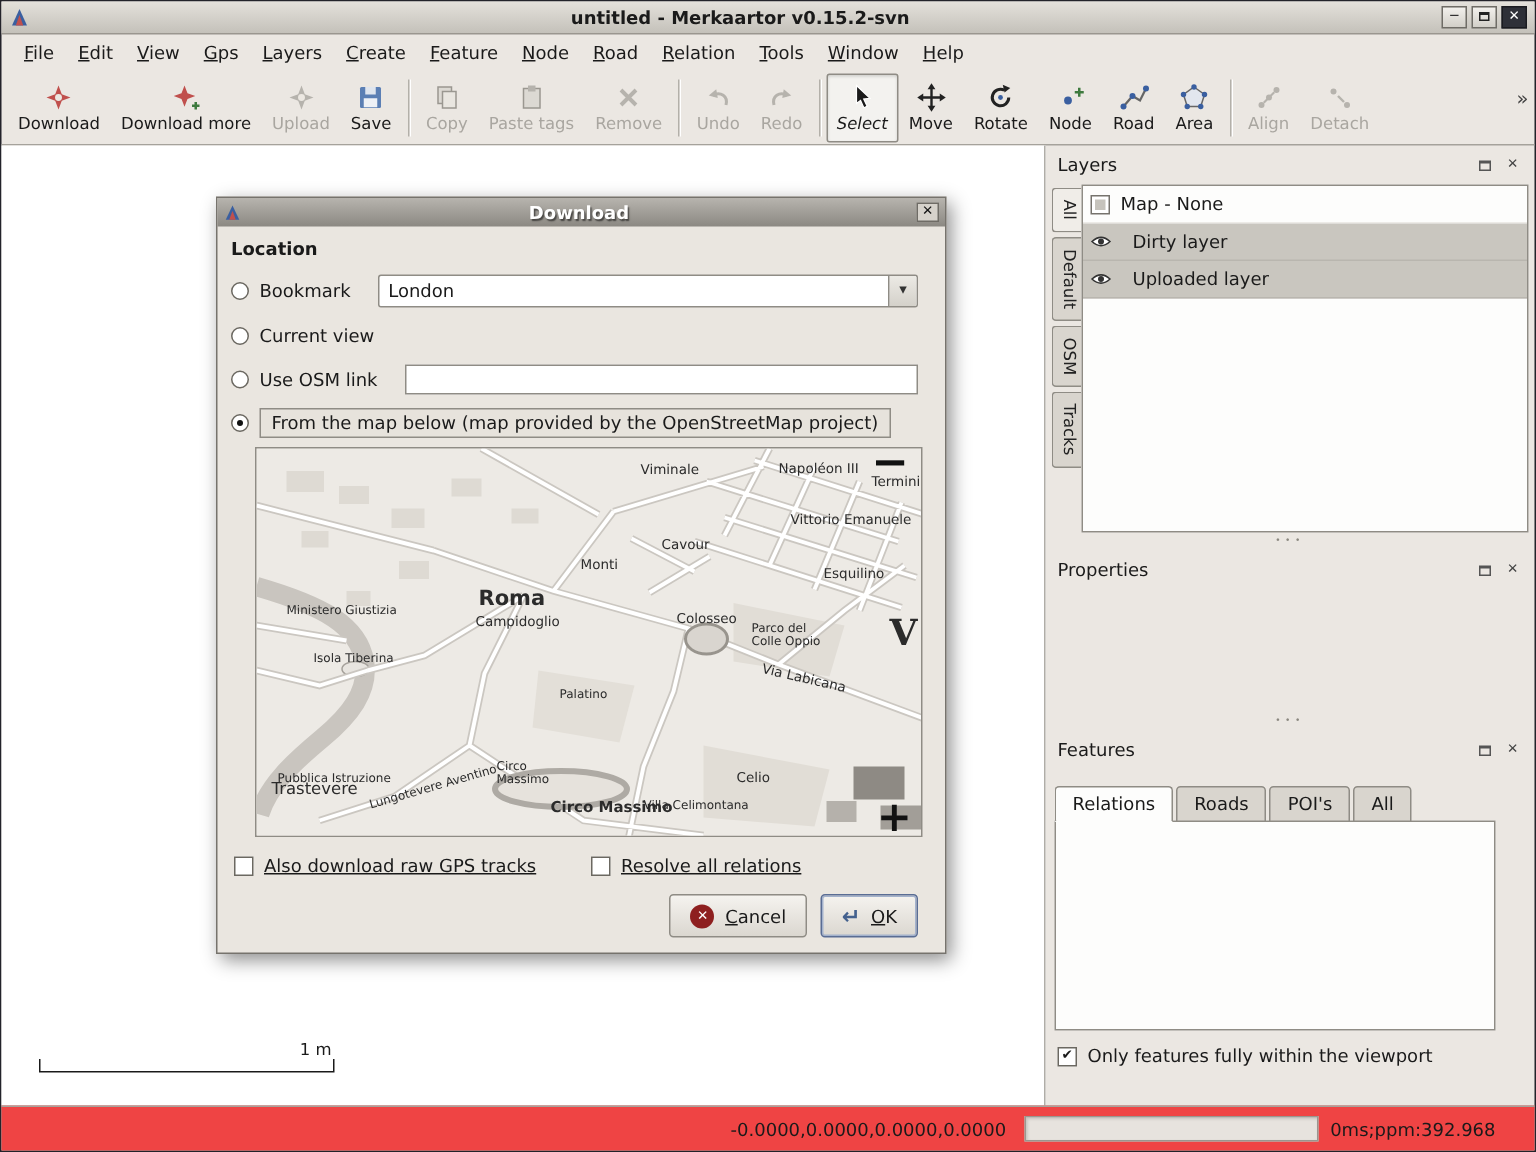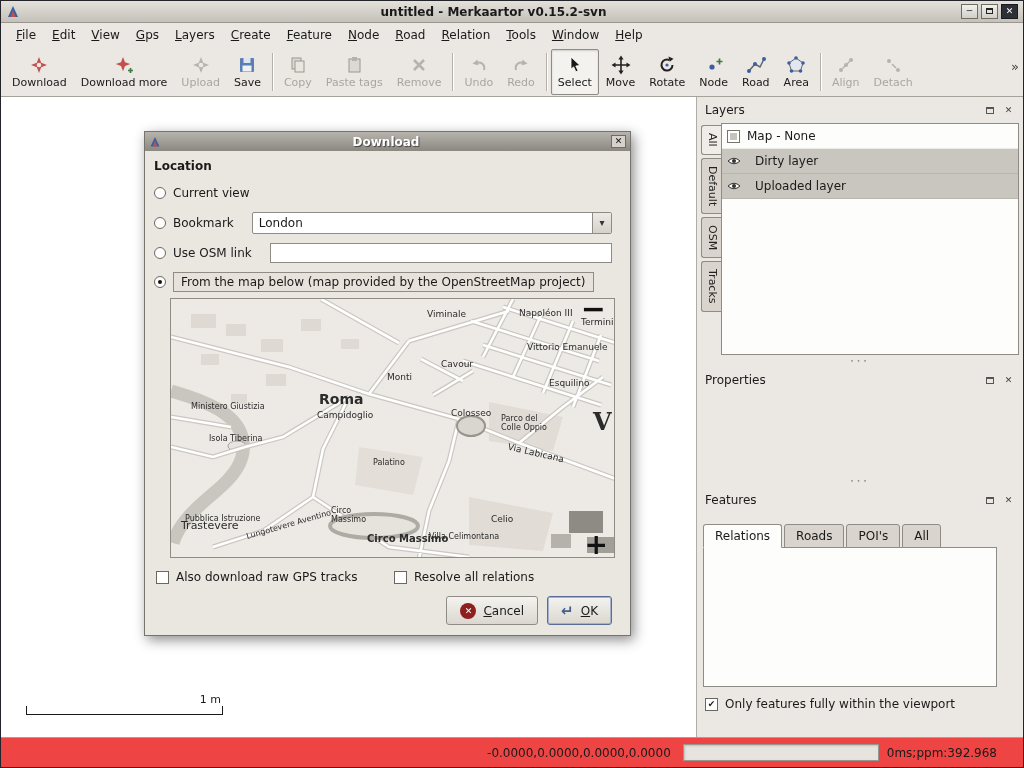--- a/index.html
+++ b/index.html
@@ -21,21 +21,21 @@
   .menubar { height:24px; display:flex; align-items:center; padding:0 8px; gap:2px; }
   .menu-item { display:inline-block; padding:3px 7px; font-size:12px; }
   .menu-item::first-letter { text-decoration:underline; }
 
   
   .toolbar { height:50px; display:flex; align-items:center; padding:0 4px; border-bottom:1px solid #a5a29b; position:relative; }
   .tb-btn { display:flex; flex-direction:column; align-items:center; justify-content:center; gap:1px; padding:2px 6px; height:46px; border:1px solid transparent; }
   .tb-btn svg { width:20px; height:20px; }
   .tb-label { font-size:11px; white-space:nowrap; }
   .tb-btn.disabled .tb-label { color:#a9a6a0; }
-  .tb-btn.active { background:#f3f2ef; border:1px solid #8f8c85; border-radius:2px; box-shadow:inset 0 1px 2px rgba(0,0,0,.15); }
+  .tb-btn.active { background:#f3f2ef; border:1px solid #8f8c85; border-radius:2px; box-shadow:inset 0 1px 2px rgba(0,0,0,.15);font-style:italic; }
   .tb-sep { width:1px; height:38px; background:#b3b0a9; margin:0 4px; box-shadow:1px 0 0 #fff; }
   .tb-overflow { position:absolute; right:4px; top:12px; font-size:13px; color:#444; }
 
   
   .main { position:absolute; top:96px; bottom:30px; left:0; right:0; display:flex; }
   .canvas { flex:1; background:#fff; position:relative; border-right:1px solid #b0ada7; }
   .scalebar { position:absolute; left:25px; bottom:22px; width:197px; border-bottom:1px solid #1a1a1a; height:8px; }
   .scalebar::before, .scalebar::after { content:""; position:absolute; bottom:0; width:1px; height:8px; background:#1a1a1a; }
   .scalebar::before { left:0; } .scalebar::after { right:0; }
   .scale-label { position:absolute; right:2px; top:-14px; font-size:11px; }
@@ -92,21 +92,21 @@
   .osm-input { flex:1; margin-left:11px; height:20px; border:1px solid #8f8c85; background:#fff; font:12px "DejaVu Sans",sans-serif; padding:0 4px; }
   .framed-label { border:1px solid #8f8c85; padding:2px 7px; background:#e7e3dc; }
   .map-box { position:relative; margin:1px 0 12px 16px; width:445px; height:260px; border:1px solid #8f8c85; background:#edeae5; overflow:hidden; }
   .map-box svg.basemap { position:absolute; inset:0; }
   .map-label { position:absolute; font-size:9px; color:#2b2b2b; white-space:nowrap; line-height:1.1; }
   .map-label.bold { font-weight:bold; }
   .map-label.serif { font-family:"DejaVu Serif",serif; }
   .map-label.wrap { white-space:normal; }
   .zoom-out { position:absolute; top:-8px; right:8px; font-size:30px; font-weight:bold; color:#111; }
   .zoom-in { position:absolute; bottom:-4px; right:6px; font-size:28px; font-weight:bold; color:#111; }
-  .dlg-checks { display:flex; align-items:flex-end; margin:0 0 12px 2px; }
+  .dlg-checks { display:flex; align-items:flex-end; margin:0 0 12px 2px;text-decoration:underline; }
   .dlg-check-1 { width:238px; display:flex; align-items:center; gap:7px; }
   .dlg-check-2 { display:flex; align-items:center; gap:7px; }
   .dlg-buttons { display:flex; justify-content:flex-end; gap:9px; }
   .dlg-btn { display:flex; align-items:center; gap:7px; height:29px; padding:0 13px; background:linear-gradient(#f5f3ef,#dbd7d0); border:1px solid #8f8c85; border-radius:3px; font-size:12px; }
   .dlg-btn.default { border-color:#5a6d94; box-shadow:inset 0 0 0 1px #a4b2cc; }
   .btn-label { display:inline-block; }
   .btn-label::first-letter { text-decoration:underline; }
   .cancel-ic { width:16px; height:16px; border-radius:50%; background:#8e1f1f; color:#fff; font-size:9px; line-height:16px; text-align:center; }
   .ok-ic { color:#44618e; font-weight:bold; font-size:15px; }
 </style>
@@ -380,30 +380,30 @@
           <path d="M3.8 10.5L6 4.5l2.2 6z" fill="#c0504d"></path>
         </svg>
       <span class="dlg-title">Download</span>
       <span class="dlg-close">✕</span>
     </div>
     <div class="dlg-body">
       <div class="loc-label">Location</div>
 
       <div class="radio-row">
         <span class="radio"></span>
-        <span>Current view</span>
-      </div>
-
-      <div class="radio-row">
-        <span class="radio"></span>
         <span>Bookmark</span>
         <span class="combo">
           <span>London</span>
           <span class="combo-arrow-btn">▾</span>
         </span>
+      </div>
+
+      <div class="radio-row">
+        <span class="radio"></span>
+        <span>Current view</span>
       </div>
 
       <div class="radio-row">
         <span class="radio"></span>
         <span>Use OSM link</span>
         <input class="osm-input" type="text" value="" style="">
       </div>
 
       <div class="radio-row" style="margin-bottom:6px">
         <span class="radio sel"></span>

